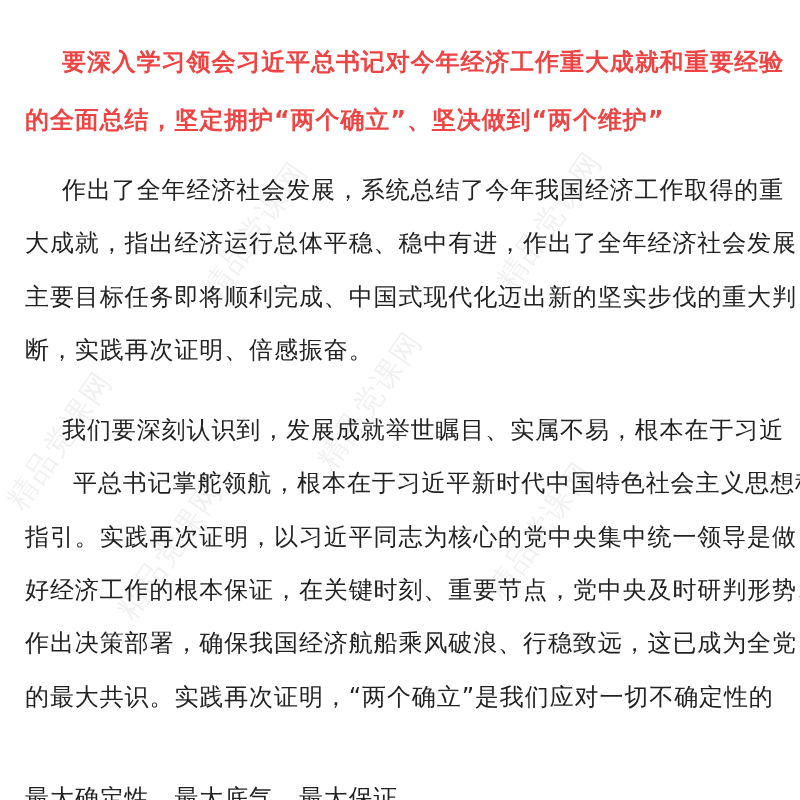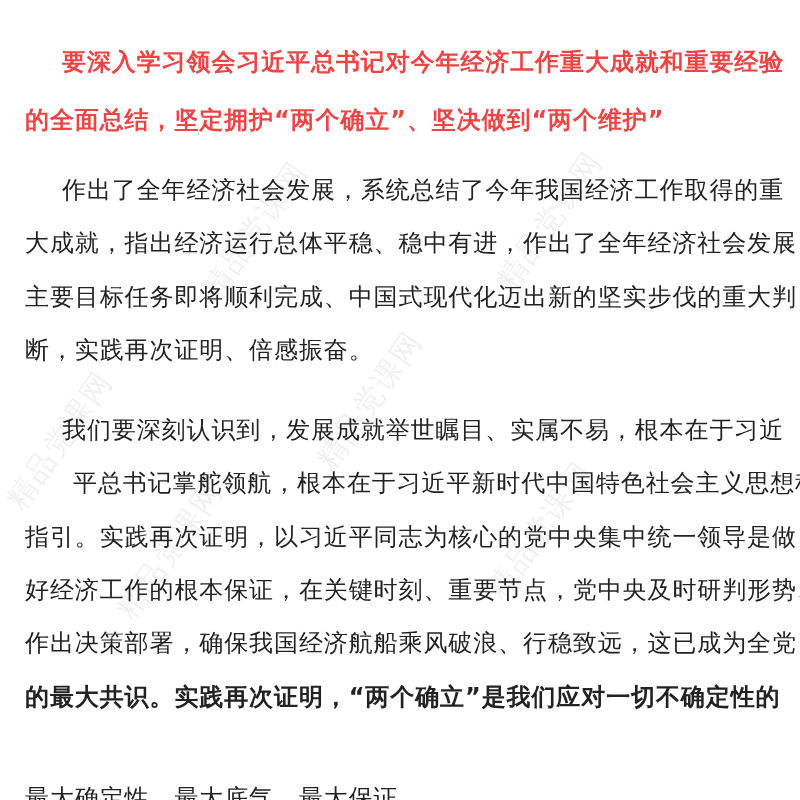--- a/index.html
+++ b/index.html
@@ -94,18 +94,18 @@
       <div class="line" style="top:282px;">主要目标任务即将顺利完成、中国式现代化迈出新的坚实步伐的重大判</div>
       <div class="line" style="top:335px;">断，实践再次证明、倍感振奋。</div>
     </div>
 
     <div class="para">
       <div class="line indent" style="top:415px;">我们要深刻认识到，发展成就举世瞩目、实属不易，根本在于习近</div>
       <div class="line" style="top:468px;margin-left:48px;">平总书记掌舵领航，根本在于习近平新时代中国特色社会主义思想科学</div>
       <div class="line" style="top:522px;">指引。实践再次证明，以习近平同志为核心的党中央集中统一领导是做</div>
       <div class="line" style="top:575px;">好经济工作的根本保证，在关键时刻、重要节点，党中央及时研判形势、</div>
       <div class="line" style="top:628px;">作出决策部署，确保我国经济航船乘风破浪、行稳致远，这已成为全党</div>
-      <div class="line" style="top:682px;font-weight:bold;">的最大共识。实践再次证明，“两个确立”是我们应对一切不确定性的</div>
+      <div class="line" style="top:682px;">的最大共识。实践再次证明，“两个确立”是我们应对一切不确定性的</div>
       <div class="line" style="top:783px;">最大确定性、最大底气、最大保证。</div>
     </div>
 
   </div>
 </div>
 
 </body></html>

